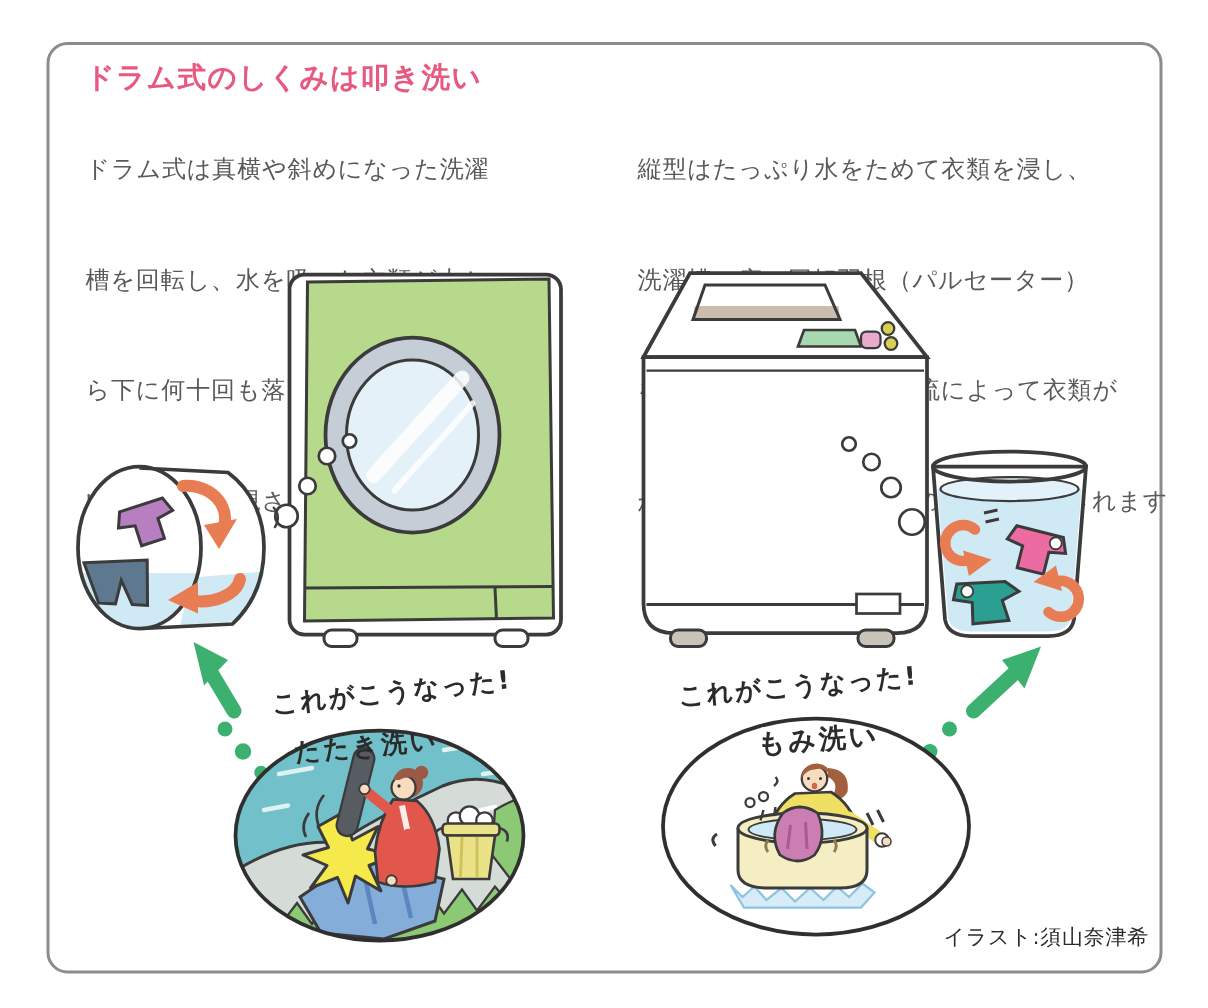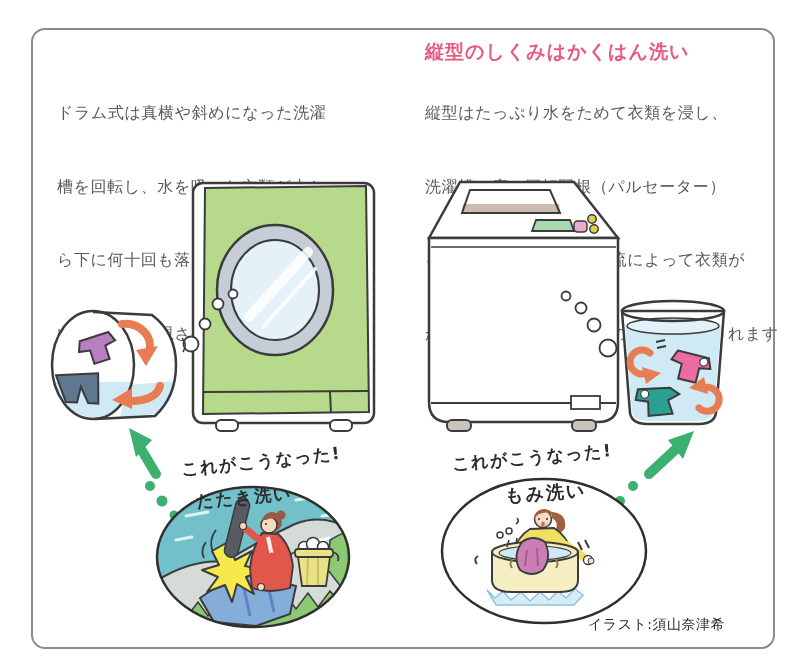--- a/index.html
+++ b/index.html
@@ -25,21 +25,21 @@
   .orange-fill{fill:var(--arrow_orange,#e87c52);}
   .green-stroke{stroke:var(--arrow_green,#3cb06e);}
   .green-fill{fill:var(--arrow_green,#3cb06e);}
 </style>
 </head>
 <body>
 
 <div id="canvas">
   <div class="frame"></div>
 
-  <div class="txt heading" style="left:425px;top:39px;">縦型のしくみはかくはん洗い</div>
+  <div class="txt heading" style="left:57px;top:39px;">ドラム式のしくみは叩き洗い</div>
 
   <div class="txt bodytext" style="left:57px;top:52px;">
     <div>ドラム式は真横や斜めになった洗濯</div>
     <div>槽を回転し、水を吸った衣類が上か</div>
     <div>ら下に何十回も落ちることで、叩き洗</div>
     <div>いの原理が再現されます</div>
   </div>
   <div class="txt bodytext" style="left:425px;top:52px;">
     <div>縦型はたっぷり水をためて衣類を浸し、</div>
     <div>洗濯槽の底の回転羽根（パルセーター）</div>
@@ -243,14 +243,14 @@
         <path d="M509,540 l-2,7 M517,538 l-1,6" stroke-width="1.6"></path>
       </g>
     </g>
   </svg>
 
   <div class="txt hand hand-note" style="left:181px;top:450px;transform:rotate(-6deg);">これがこうなった!</div>
   <div class="txt hand hand-note" style="left:452px;top:446px;transform:rotate(-5deg);">これがこうなった!</div>
   <div class="txt hand bubble-label" style="left:196px;top:486px;transform:rotate(-5deg);">たたき洗い</div>
   <div class="txt hand bubble-label" style="left:505px;top:481px;transform:rotate(-4deg);font-size:18px;">もみ洗い</div>
 
-  <div class="txt credit" style="left:588px;top:616px;">イラスト:須山奈津希</div>
+  <div class="txt credit" style="left:629px;top:616px;">イラスト:須山奈津希</div>
 </div>
 
 </body></html>

